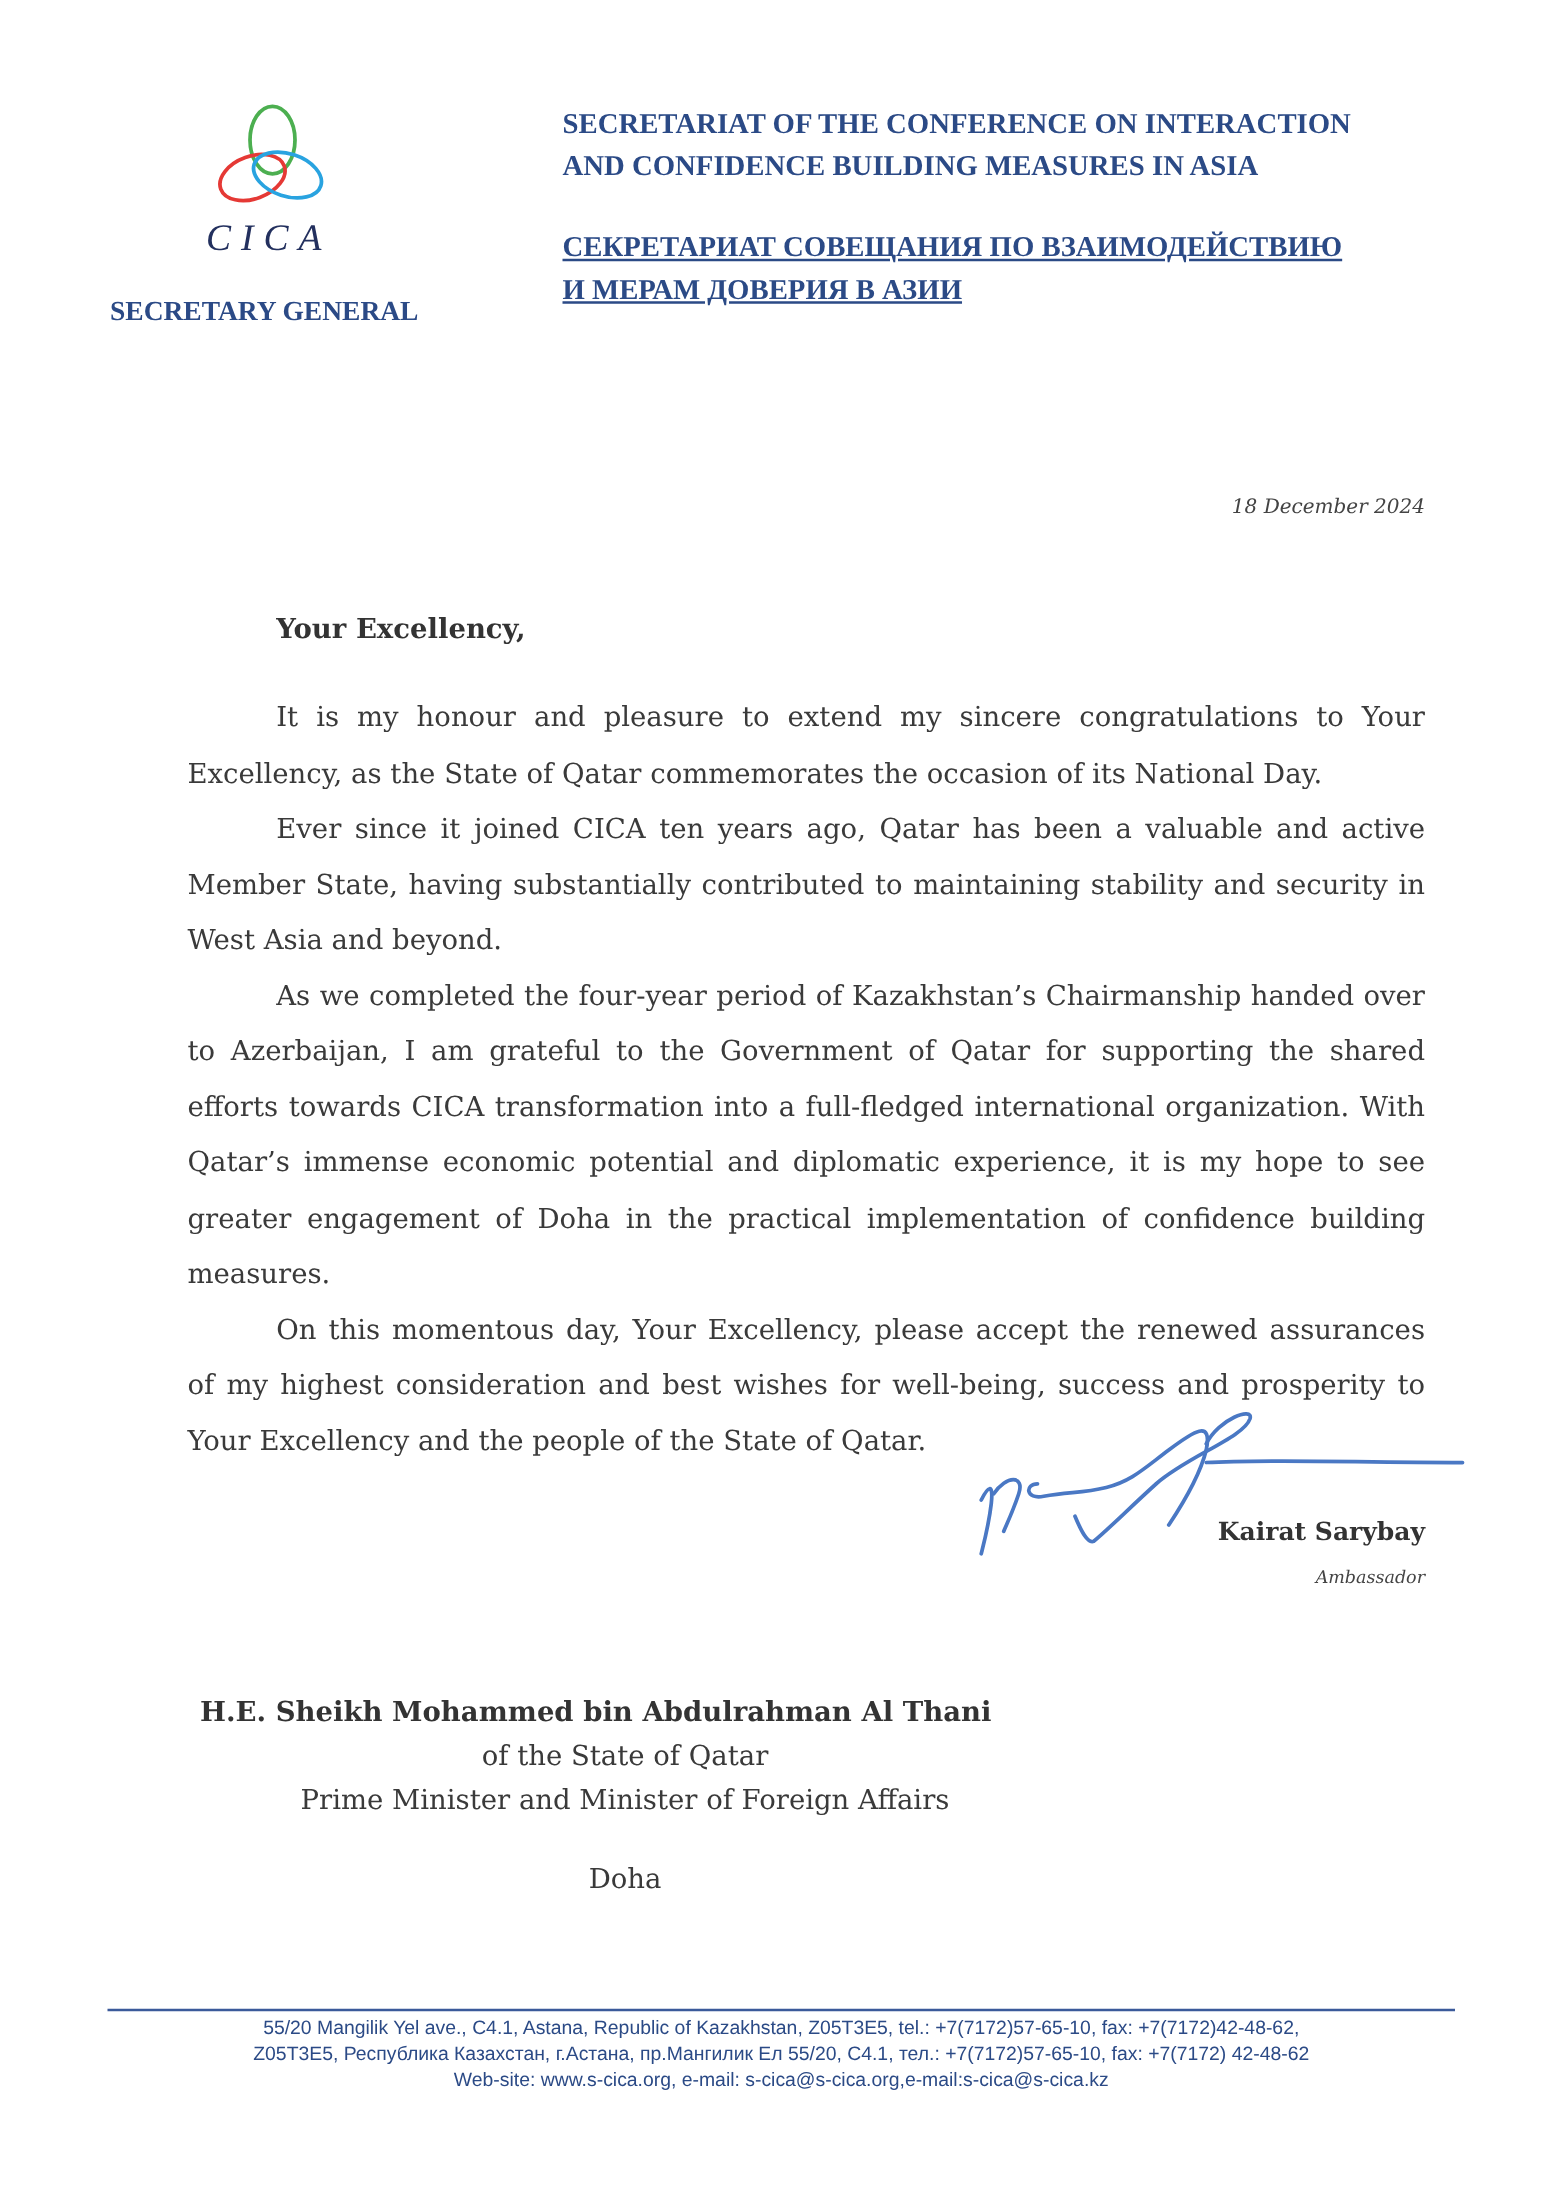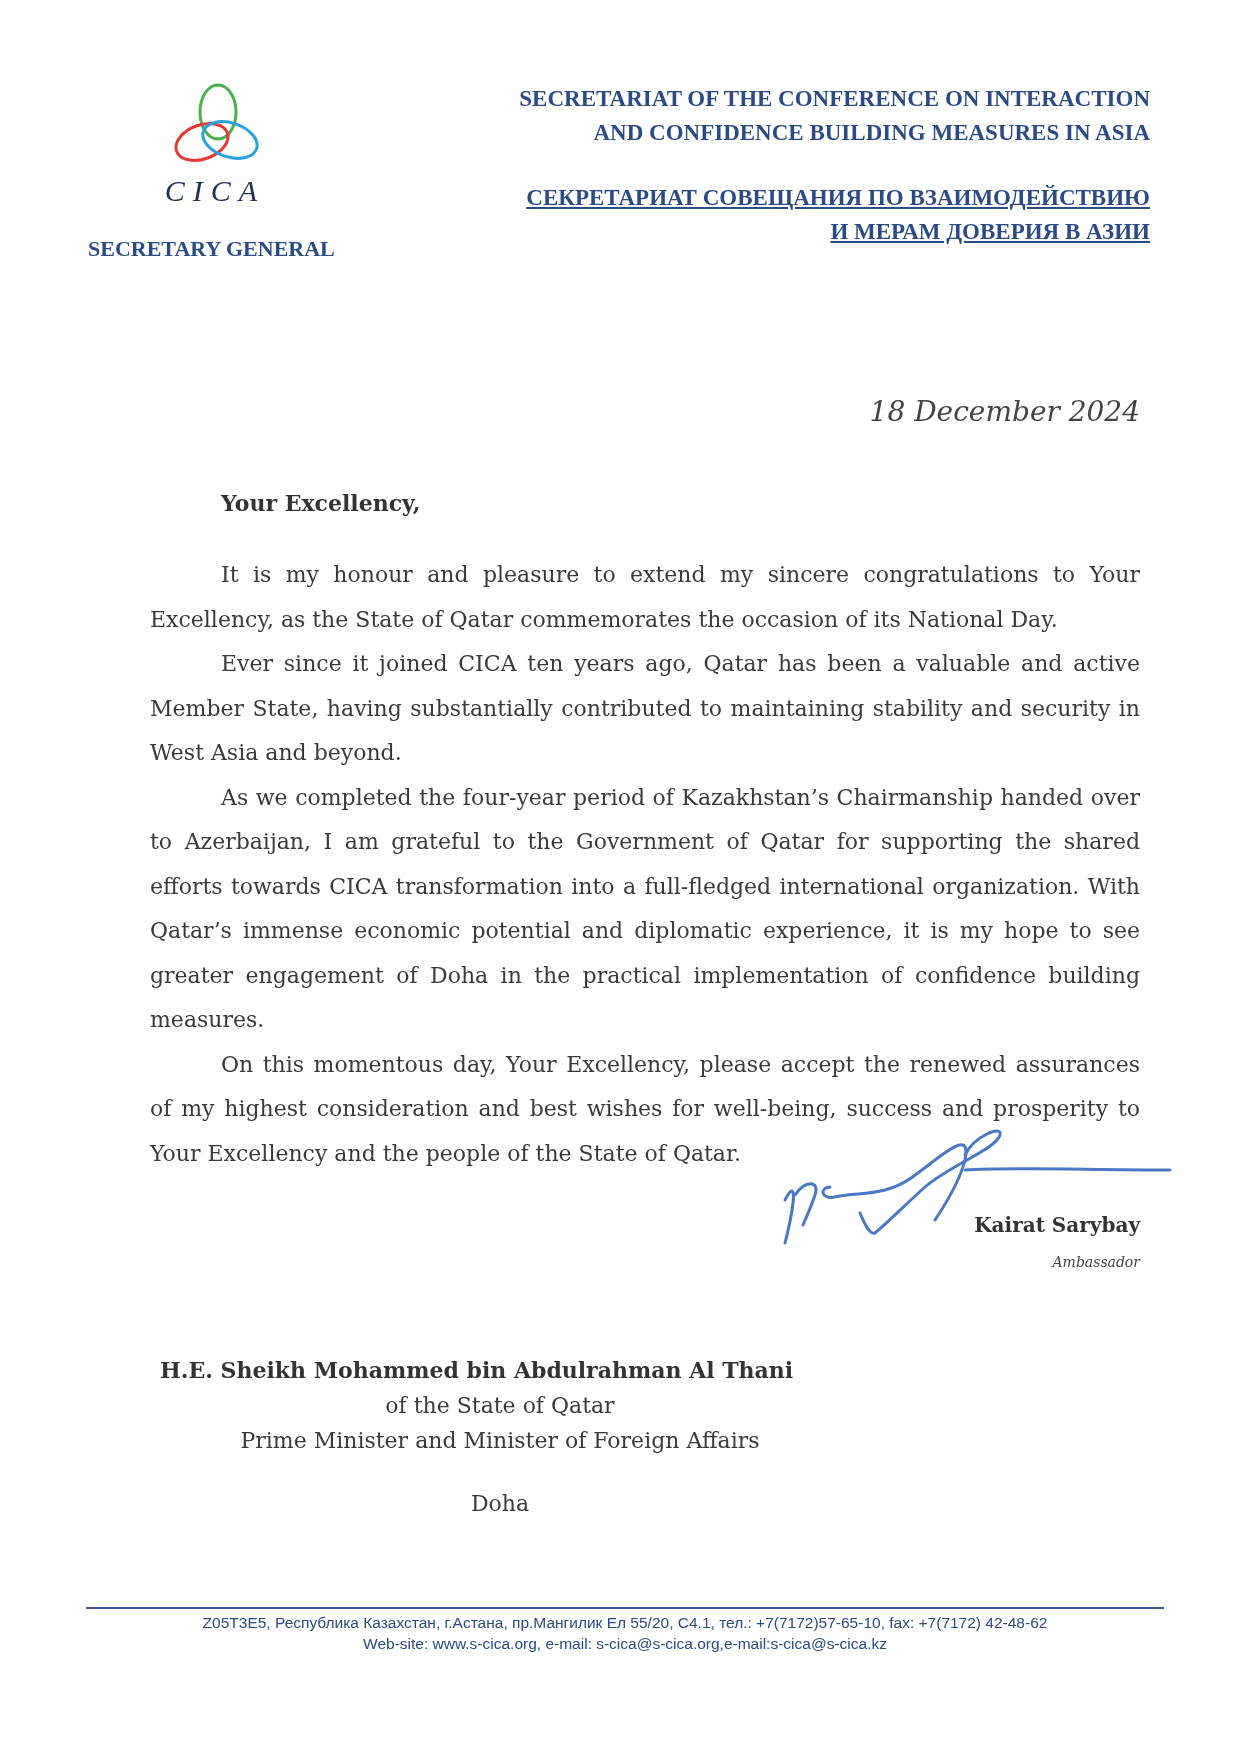--- a/index.html
+++ b/index.html
@@ -1,24 +1,24 @@
 <!DOCTYPE html>
 <html><head>
 <meta charset="utf-8">
 <style>
   html, body { margin: 0; padding: 0; background: #ffffff; }
   body { width: 1240px; height: 1754px; position: relative; overflow: hidden; font-family: "DejaVu Serif", serif; color: #3a3a3a; }
   .logo { position: absolute; left: 160px; top: 78px; width: 110px; height: 140px; }
   .logo svg { display:block; }
   .cica-text { position: absolute; left: 160px; top: 174px; width: 110px; text-align: center; font-family: "Liberation Serif", serif; font-style: italic; font-size: 30px; letter-spacing: 8px; color: #23305e; }
   .sg { position: absolute; left: 88px; top: 236px; font-family: "Liberation Serif", serif; font-weight: bold; font-size: 22px; color: #2b4a86; }
-  .org { position: absolute; left: 450px; width: 700px; text-align: right; font-family: "Liberation Serif", serif; font-weight: bold; font-size: 23px; line-height: 34px; color: #2b4a86; }
+  .org { position: absolute; left: 450px; width: 700px; text-align: left; font-family: "Liberation Serif", serif; font-weight: bold; font-size: 23px; line-height: 34px; color: #2b4a86; }
   .org-en { top: 82px; }
   .org-ru { top: 181px; text-decoration: underline; }
-  .date { position: absolute; right: 100px; top: 395px; font-family: "DejaVu Serif", serif; font-style: italic; font-size: 28px; color: #444; text-align: right; }
+  .date { position: absolute; right: 100px; top: 395px; font-family: "DejaVu Serif", serif; font-style: italic; font-size: 16px; color: #444; text-align: right; }
   .salutation { position: absolute; left: 221px; top: 490px; font-weight: bold; font-size: 22px; color: #333; }
   .body { position: absolute; left: 150px; top: 553px; width: 990px; font-size: 22px; line-height: 44.5px; color: #3a3a3a; text-align: justify; }
   .body p { margin: 0; text-indent: 71px; }
   .signature { position: absolute; left: 765px; top: 1125px; width: 420px; height: 140px; }
   .signer { position: absolute; right: 100px; top: 1213px; font-weight: bold; font-size: 20px; color: #333; }
   .signer-title { position: absolute; right: 100px; top: 1254px; font-style: italic; font-size: 14px; color: #444; }
   .addr { position: absolute; left: 160px; top: 1353px; width: 680px; text-align: center; font-size: 22px; line-height: 35px; color: #3a3a3a; }
   .addr .name { font-weight: bold; color: #333; text-align: left; }
   .addr .doha { margin-top: 28px; }
   .footer-line { position: absolute; left: 86px; top: 1607px; width: 1078px; height: 2px; background: #3b5a9a; }
@@ -70,15 +70,16 @@
 
 <div class="addr">
   <div class="name">H.E. Sheikh Mohammed bin Abdulrahman Al Thani</div>
   <div>of the State of Qatar</div>
   <div>Prime Minister and Minister of Foreign Affairs</div>
   <div class="doha">Doha</div>
 </div>
 
 <div class="footer-line"></div>
 <div class="footer">
+  <div>55/20 Mangilik Yel ave., C4.1, Astana, Republic of Kazakhstan, Z05T3E5, tel.: +7(7172)57-65-10, fax: +7(7172)42-48-62,</div>
   <div>Z05T3E5, Республика Казахстан, г.Астана, пр.Мангилик Ел 55/20, С4.1, тел.: +7(7172)57-65-10, fax: +7(7172) 42-48-62</div>
   <div>Web-site: www.s-cica.org, e-mail: s-cica@s-cica.org,e-mail:s-cica@s-cica.kz</div>
 </div>
 
 </body></html>

